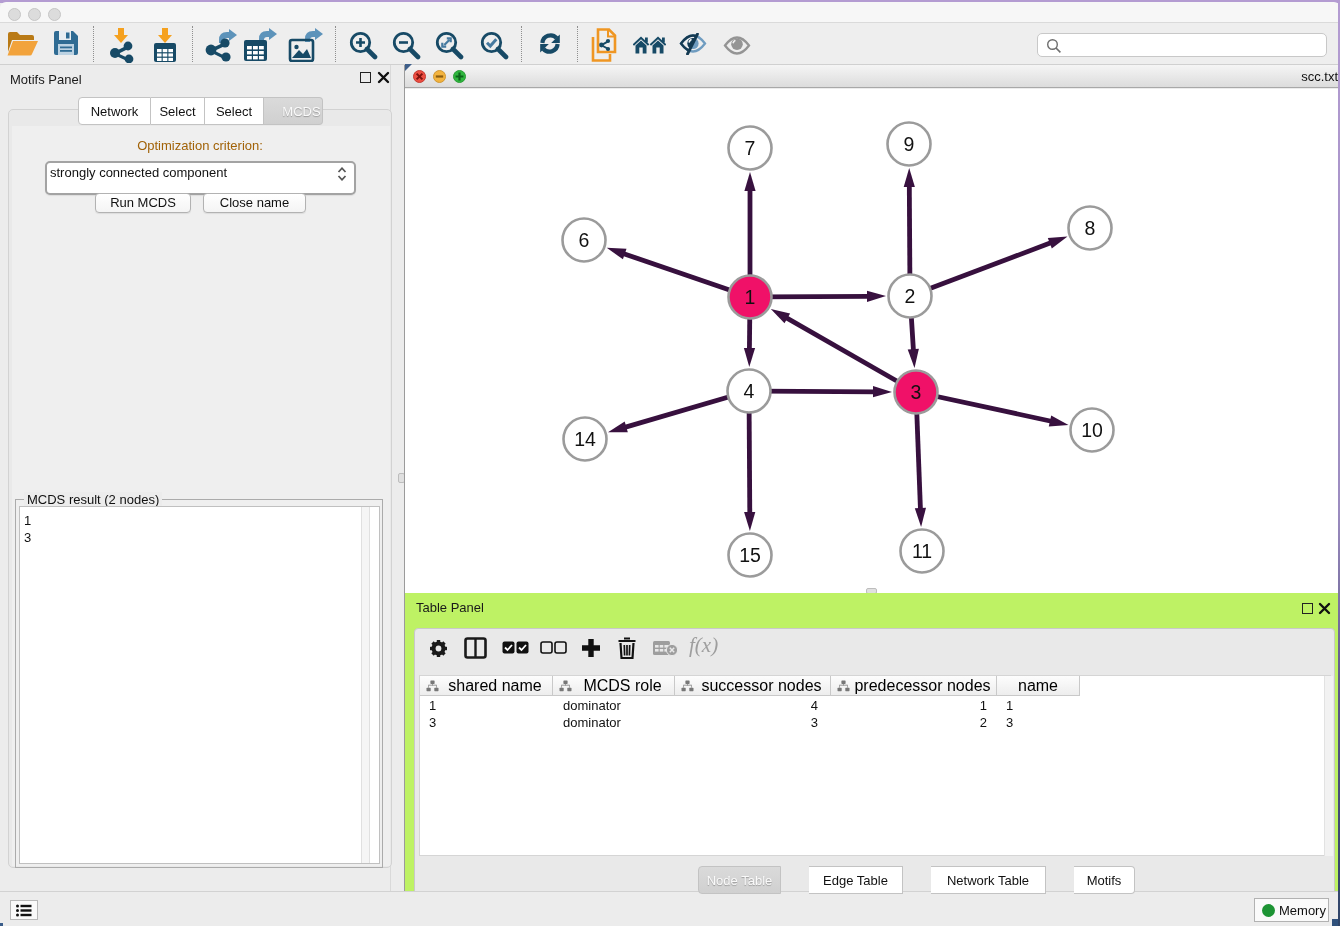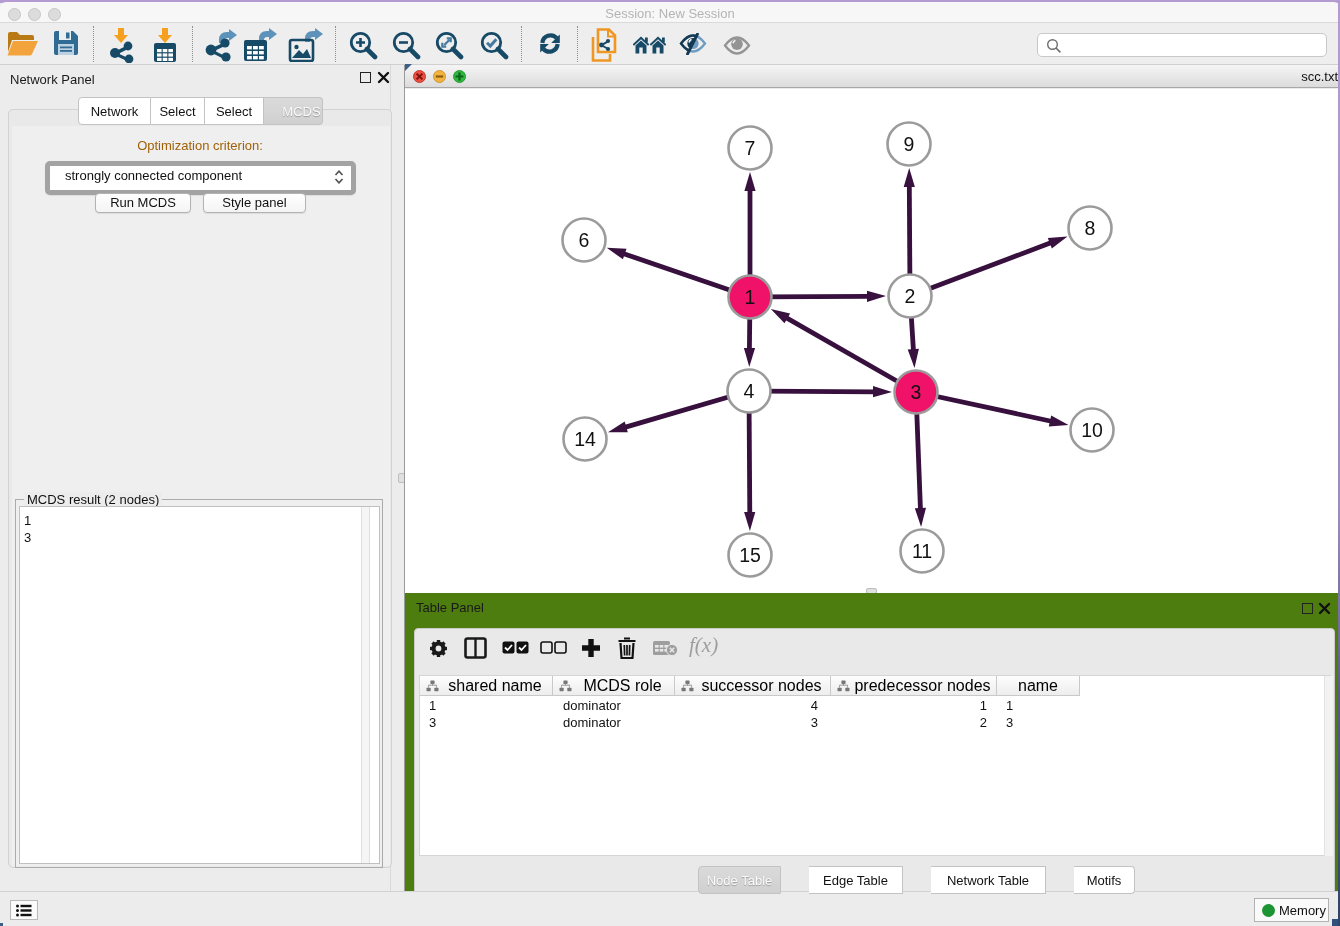--- a/index.html
+++ b/index.html
@@ -22,38 +22,38 @@
 .minibtn { position:absolute; top:6px; font-size:13px; color:#111; }
 
 .tabstrip { position:absolute; display:flex; height:28px; font-size:13px; z-index:3; }
 .tabseg { border:1px solid #c3c3c3; border-left:none; background:#fff; color:#111; display:flex; align-items:center; justify-content:center; }
 .tabseg.first { border-left:1px solid #c3c3c3; border-radius:4px 0 0 4px; }
 .tabseg.last { border-radius:0 4px 4px 0; }
 .tabseg.sel { background:linear-gradient(#dadada,#d0d0d0); color:#fafafa; text-shadow:0 1px 1px #9a9a9a; }
 #cp-box { position:absolute; left:8px; top:44px; width:384px; height:759px; background:#e9e9e9; border:1px solid #d2d2d2; border-radius:5px; }
 #cp-inner { position:absolute; left:3px; top:16px; width:378px; height:740px; background:#efefef; }
 #optlabel { position:absolute; left:0; top:28px; width:100%; text-align:center; font-size:13px; color:#a16207; }
-#combo { position:absolute; left:36px; top:51px; width:311px; height:34px; background:#fff; border:5px solid #a3a3a3; border-radius:5px; font-size:13px; color:#111; line-height:19px; padding-left:15px; box-shadow:0 1px 1px rgba(0,0,0,0.08); }
+#combo { position:absolute; left:36px; top:51px; width:311px; height:34px; background:#fff; border:2px solid #a3a3a3; border-radius:5px; font-size:13px; color:#111; line-height:19px; padding-left:3px; box-shadow:0 1px 1px rgba(0,0,0,0.08); }
 .btn { position:absolute; height:20px; background:linear-gradient(#ffffff,#f4f4f4); border:1px solid #b2b2b2; border-radius:4px; font-size:13px; color:#111; text-align:center; line-height:18px; box-shadow:0 1px 1px rgba(0,0,0,0.08); }
 #groupbox { position:absolute; left:15px; top:434px; width:368px; height:369px; border:1px solid #ababab; }
 #grouptitle { position:absolute; left:8px; top:-8px; background:#ececec; padding:0 3px; font-size:13px; color:#111; }
 #resultarea { position:absolute; left:3px; top:6px; width:361px; height:358px; background:#fff; border:1px solid #c0c0c0; font-size:13px; color:#111; }
 #resultscroll { position:absolute; right:9px; top:0px; width:9px; height:100%; background:#f5f5f5; border-left:1px solid #e0e0e0; border-right:1px solid #e0e0e0; }
 
 #vknob { left:398px; top:473px; width:7px; height:10px; background:#e0e0e0; border:1px solid #bdbdbd; border-radius:2px; }
 
 #net { left:404px; top:65px; width:934px; height:528px; border-left:1px solid #9b9b9b; }
 #net-titlebar { position:absolute; left:0; top:0; width:100%; height:23px; background:linear-gradient(#f5f5f5,#dcdcdc); border-bottom:1px solid #a8a8a8; }
 #net-title { position:absolute; top:4px; left:0; width:100%; text-align:right; font-size:13px; color:#111; }
 .light { position:absolute; top:5px; width:13px; height:13px; border-radius:50%; }
 .light svg { position:absolute; left:0; top:0; display:block; }
 #canvas { position:absolute; left:0; top:24px; width:933px; height:504px; background:#fff; }
 #hknob { left:866px; top:588px; width:11px; height:6px; background:#e0e0e0; border:1px solid #bdbdbd; border-radius:2px; }
 
-#tp { left:404px; top:593px; width:934px; height:298px; background:#4d7c0f; border-left:1px solid #9b9b9b; }
+#tp { left:404px; top:593px; width:934px; height:298px; background:#bef264; border-left:1px solid #9b9b9b; }
 #tp-title { position:absolute; left:11px; top:7px; font-size:13px; color:#1a1a1a; }
 #tp-box { position:absolute; left:9px; top:35px; width:921px; height:277px; background:#e9e9e9; border:1px solid #c9c9c9; border-radius:4px; }
 #tp-table { position:absolute; left:4px; top:46px; width:912px; height:181px; background:#fff; border:1px solid #d5d5d5; }
 .hcell { position:absolute; top:0; height:20px; border-right:1px solid #c9c9c9; border-bottom:1px solid #c9c9c9; text-align:center; line-height:20px; background:linear-gradient(#fdfdfd,#ededed); padding-left:18px; }
 .hicon { position:absolute; left:6px; top:4px; }
 .trow { position:absolute; font-size:13px; color:#111; height:17px; line-height:17px; }
 #tscroll { position:absolute; right:1px; top:47px; width:9px; height:180px; background:#f2f2f2; border-left:1px solid #e2e2e2; }
 
 
 #statusbar { left:0; top:891px; width:1340px; height:35px; background:#ececec; border-top:1px solid #d2d2d2; }
@@ -61,21 +61,20 @@
 #membtn { position:absolute; left:1254px; top:6px; width:75px; overflow:hidden; height:24px; background:#fafafa; border:1px solid #b2b2b2; font-size:13px; color:#111; }
 #rightedge { left:1338px; top:0; width:2px; height:926px; background:linear-gradient(#b49cd2 0%, #9c8cc0 55%, #5c5888 75%, #2e4468 100%); }
 </style>
 </head>
 <body>
 <div class="abs" id="purpletop"></div>
 <div class="abs" id="titlebar">
   <div class="tl" style="left:8px;"></div>
   <div class="tl" style="left:28px;"></div>
   <div class="tl" style="left:48px;"></div>
-  <div id="wintitle">Session: New Session</div>
 </div>
 <div class="abs" id="toolbar">
   <div class="tsep" style="left:93px;"></div>
   <div class="tsep" style="left:192px;"></div>
   <div class="tsep" style="left:335px;"></div>
   <div class="tsep" style="left:521px;"></div>
   <div class="tsep" style="left:577px;"></div>
 
   <svg class="ticon" style="left:6px; top:7px;" width="32" height="28" viewBox="0 0 32 28">
     <path d="M2 4 Q2 2 4 2 L11 2 L14 5 L26 5 Q28 5 28 7 L28 10 L6 10 L2 22 Z" fill="#b97a16"></path>
@@ -245,42 +244,42 @@
     <path d="M12.4 4.2 A 4.6 4.6 0 0 0 10 7.2" stroke="#f0f0f0" stroke-width="1.6" fill="none"></path>
   </svg>
   <div id="searchbox">
       <svg style="position:absolute; left:8px; top:4px;" width="16" height="16" viewBox="0 0 16 16">
         <circle cx="6.5" cy="6.5" r="4.8" fill="none" stroke="#6e6e6e" stroke-width="1.4"></circle>
         <path d="M10 10 L14.4 14.4" stroke="#6e6e6e" stroke-width="1.6"></path>
       </svg>
     </div>
 </div>
 <div class="abs" id="cp">
-  <div id="cp-title">Network Panel</div>
+  <div id="cp-title">Motifs Panel</div>
   <div class="minibtn" style="left:360px; top:7px; width:11px; height:11px; border:1.5px solid #222;"></div>
   <svg class="minibtn" style="left:377px;" width="13" height="13" viewBox="0 0 13 13">
       <path d="M2 2 L11 11 M11 2 L2 11" stroke="#111" stroke-width="2.4" stroke-linecap="round"></path>
     </svg>
   <div class="tabstrip" style="left:78px; top:32px;">
     <div class="tabseg first" style="width:73px;">Network</div>
     <div class="tabseg" style="width:54px;">Select</div>
     <div class="tabseg" style="width:59px;">Select</div>
     <div class="tabseg last sel" style="width:59px;padding-left:17px;">MCDS</div>
   </div>
   <div id="cp-box">
     <div id="cp-inner"></div>
     <div id="optlabel">Optimization criterion:</div>
     <div id="combo">strongly connected component
       <svg style="position:absolute; right:7px; top:4px;" width="10" height="14" viewBox="0 0 10 14">
           <path d="M1.5 5 L5 1.2 L8.5 5" fill="none" stroke="#555" stroke-width="1.7"></path>
           <path d="M1.5 9 L5 12.8 L8.5 9" fill="none" stroke="#555" stroke-width="1.7"></path>
         </svg>
     </div>
     <div class="btn" style="left:86px; top:83px; width:96px;">Run MCDS</div>
-    <div class="btn" style="left:194px; top:83px; width:103px;">Style panel</div>
+    <div class="btn" style="left:194px; top:83px; width:103px;">Close name</div>
   </div>
   <div id="groupbox">
     <div id="grouptitle">MCDS result (2 nodes)</div>
     <div id="resultarea">
         <div style="padding:5px 0 0 4px; line-height:17px;">1<br>3</div>
       <div id="resultscroll"></div>
     </div>
   </div>
 </div>
 <div class="abs" id="vknob"></div>

